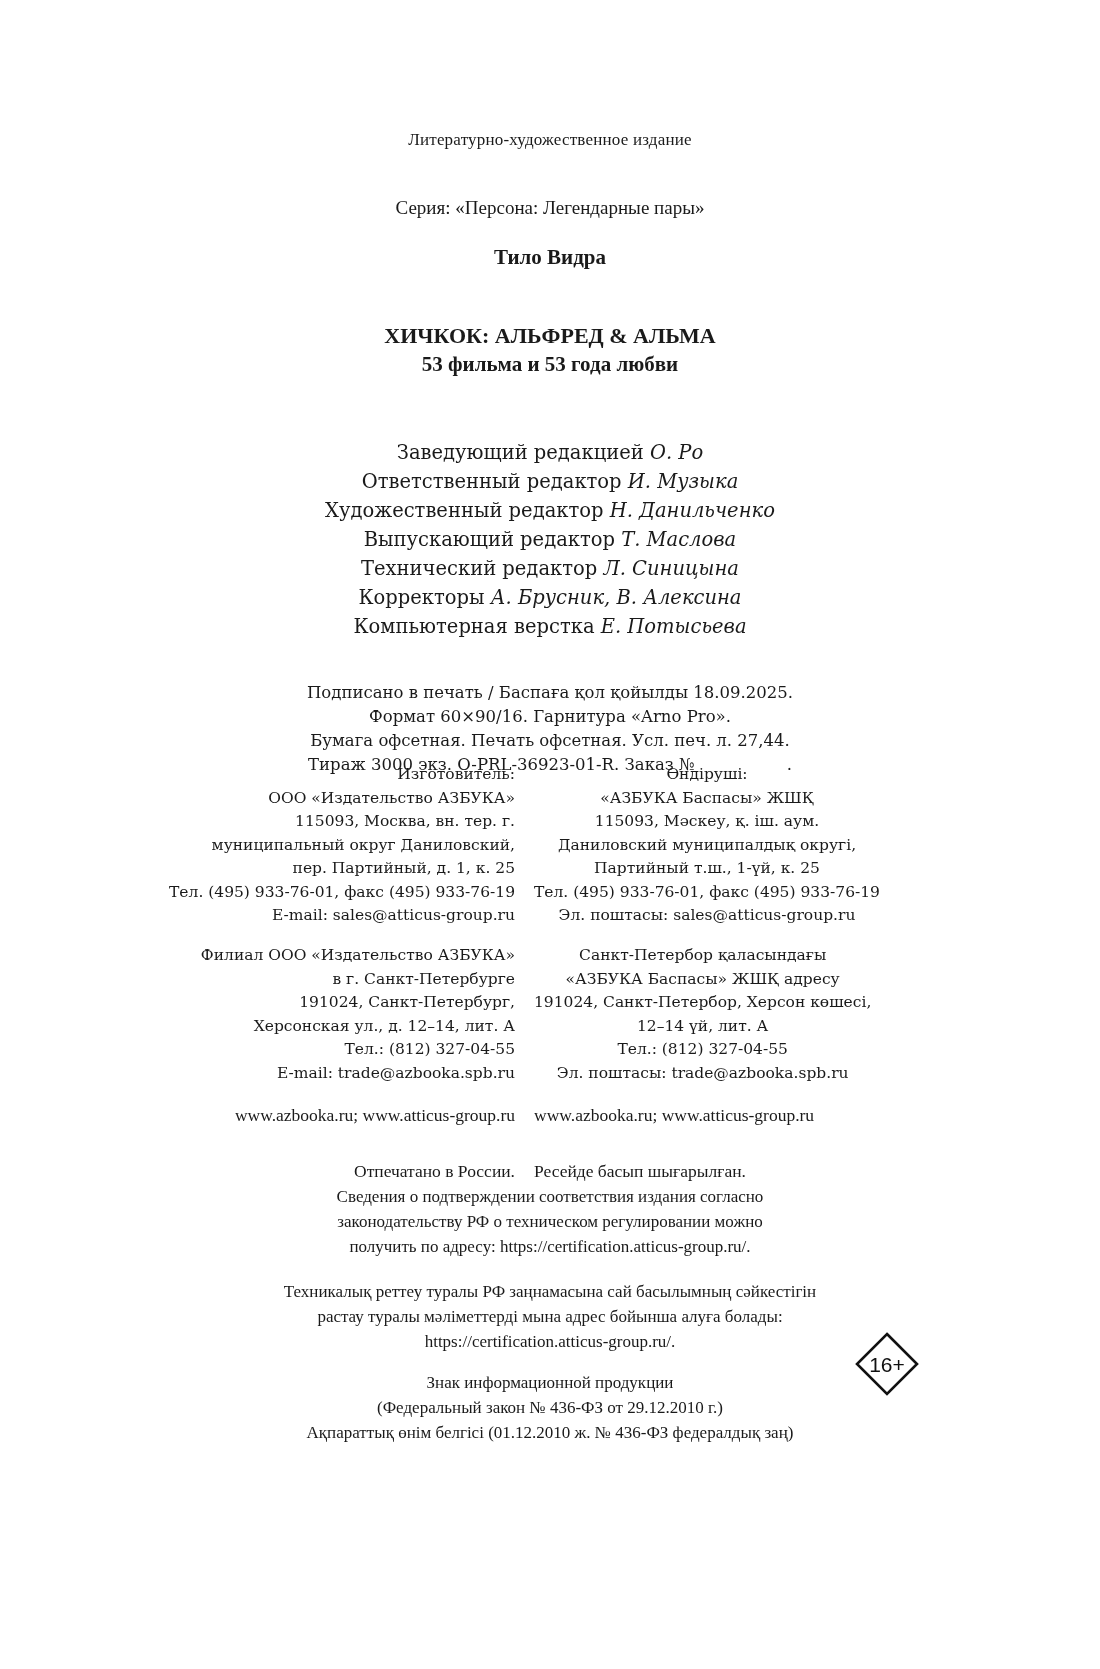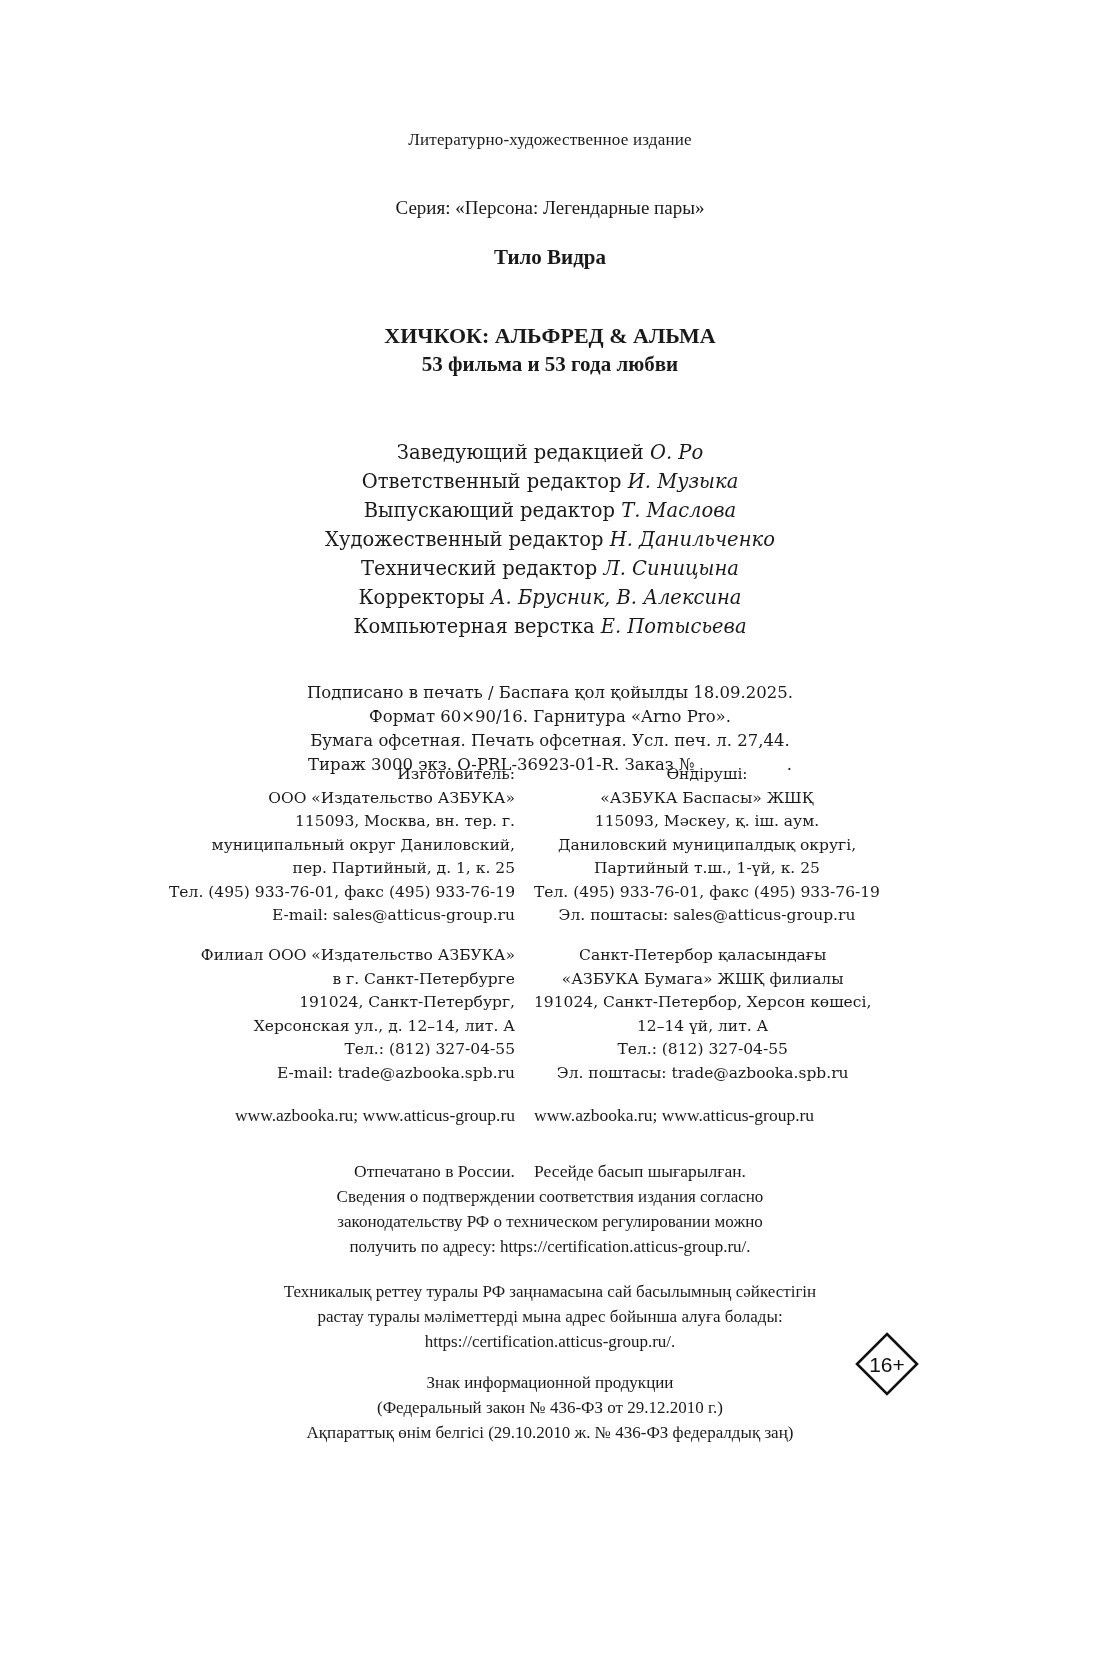--- a/index.html
+++ b/index.html
@@ -132,22 +132,22 @@
   </div>
 
   <div class="center-block title">
     <span class="line">ХИЧКОК: АЛЬФРЕД &amp; АЛЬМА</span>
     <span class="line subtitle">53 фильма и 53 года любви</span>
   </div>
 
   <div class="center-block credits">
     <span class="line"><span>Заведующий редакцией</span> <span class="name">О. Ро</span></span>
     <span class="line"><span>Ответственный редактор</span> <span class="name">И. Музыка</span></span>
+    <span class="line"><span>Художественный редактор</span> <span class="name">Н. Данильченко</span></span>
     <span class="line"><span>Выпускающий редактор</span> <span class="name">Т. Маслова</span></span>
-    <span class="line"><span>Художественный редактор</span> <span class="name">Н. Данильченко</span></span>
     <span class="line"><span>Технический редактор</span> <span class="name">Л. Синицына</span></span>
     <span class="line"><span>Корректоры</span> <span class="name">А. Брусник, В. Алексина</span></span>
     <span class="line"><span>Компьютерная верстка</span> <span class="name">Е. Потысьева</span></span>
   </div>
 
   <div class="center-block printing">
     <span class="line">Подписано в печать / Баспаға қол қойылды 18.09.2025.</span>
     <span class="line">Формат 60×90/16. Гарнитура «Arno Pro».</span>
     <span class="line">Бумага офсетная. Печать офсетная. Усл. печ. л. 27,44.</span>
     <span class="line"><span>Тираж 3000 экз. O-PRL-36923-01-R. Заказ №</span><span class="order-gap"></span><span>.</span></span>
@@ -175,21 +175,21 @@
   <div class="col col-left grp2">
     <span class="line">Филиал ООО «Издательство АЗБУКА»</span>
     <span class="line">в г. Санкт-Петербурге</span>
     <span class="line">191024, Санкт-Петербург,</span>
     <span class="line">Херсонская ул., д. 12–14, лит. А</span>
     <span class="line">Тел.: (812) 327-04-55</span>
     <span class="line">E-mail: trade@azbooka.spb.ru</span>
   </div>
   <div class="col col-right grp2">
     <span class="line">Санкт-Петербор қаласындағы</span>
-    <span class="line">«АЗБУКА Бумага» ЖШҚ филиалы</span>
+    <span class="line">«АЗБУКА Баспасы» ЖШҚ адресу</span>
     <span class="line">191024, Санкт-Петербор, Херсон көшесі,</span>
     <span class="line">12–14 үй, лит. А</span>
     <span class="line">Тел.: (812) 327-04-55</span>
     <span class="line">Эл. поштасы: trade@azbooka.spb.ru</span>
   </div>
 
   <div class="col col-left grp3 narrow">
     <span class="line">www.azbooka.ru; www.atticus-group.ru</span>
   </div>
   <div class="col col-right grp3 narrow">
@@ -211,21 +211,21 @@
 
   <div class="center-block note note2">
     <span class="line">Техникалық реттеу туралы РФ заңнамасына сай басылымның сәйкестігін</span>
     <span class="line">растау туралы мәліметтерді мына адрес бойынша алуға болады:</span>
     <span class="line">https://certification.atticus-group.ru/.</span>
   </div>
 
   <div class="center-block note note3">
     <span class="line">Знак информационной продукции</span>
     <span class="line">(Федеральный закон № 436-ФЗ от 29.12.2010 г.)</span>
-    <span class="line">Ақпараттық өнім белгісі (29.10.2010 ж. № 436-ФЗ федералдық заң)</span>
+    <span class="line">Ақпараттық өнім белгісі (01.12.2010 ж. № 436-ФЗ федералдық заң)</span>
   </div>
 
   <div class="age-badge">
     <svg viewBox="0 0 64 64" xmlns="http://www.w3.org/2000/svg">
       <polygon points="32,2 62,32 32,62 2,32" fill="#ffffff" stroke="#111111" stroke-width="2.6"></polygon>
       <text x="32" y="40" text-anchor="middle" font-family="Liberation Sans, sans-serif" font-size="21" fill="#111111">16+</text>
     </svg>
   </div>
 
 </div>

